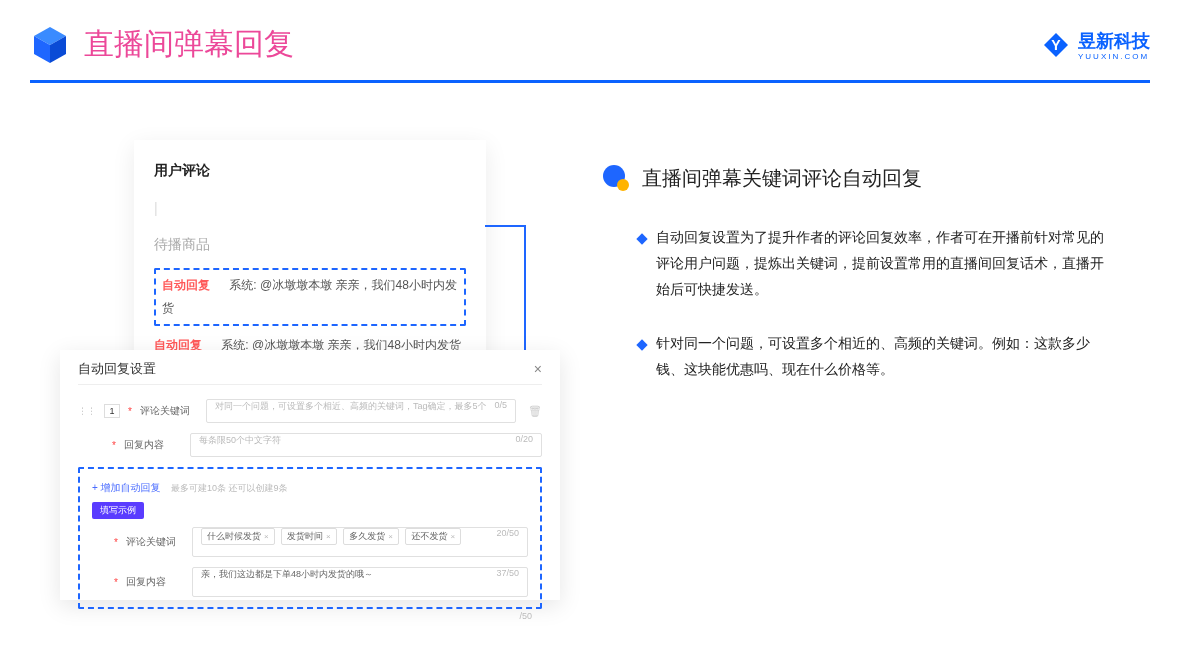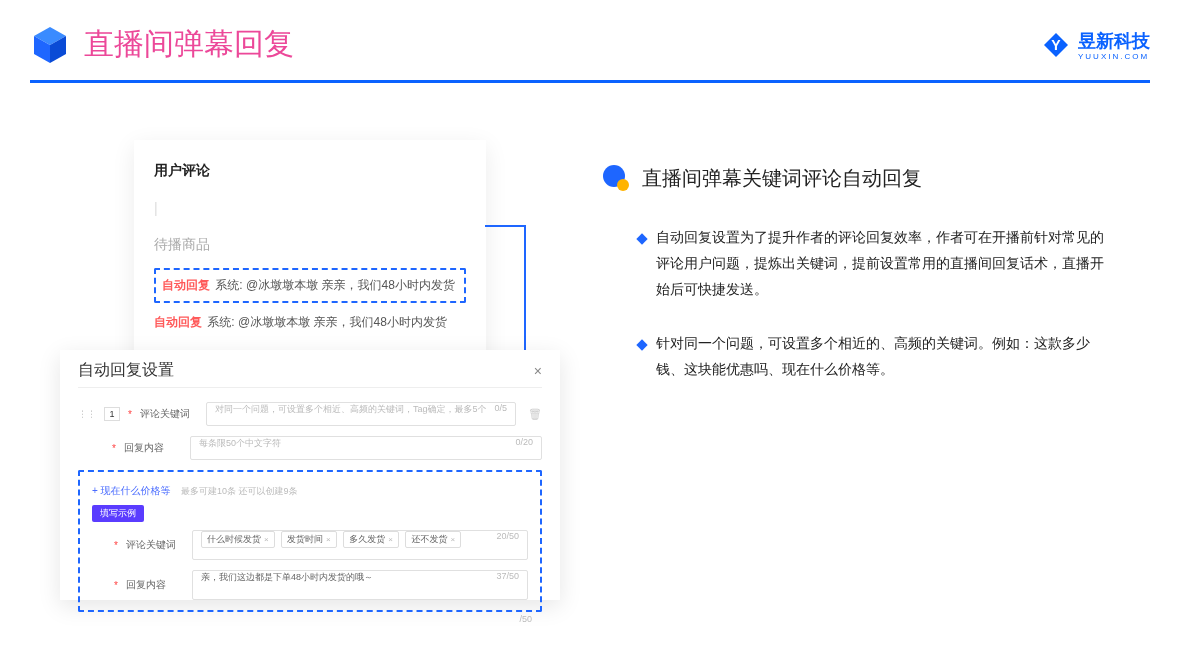--- a/index.html
+++ b/index.html
@@ -41,41 +41,41 @@
     padding: 22px 20px 12px;
   }
   .tabs { display: flex; gap: 20px; font-size: 14px; margin-bottom: 14px; flex-direction: column;}
   .tab-active { font-weight: 700; color: #222; }
   .tab-inactive { color: #aaa; }
   .tabs .divider { color:#ddd; }
   .cmt-row {
     font-size: 12px; color: #555; line-height: 1.9;
     margin-bottom: 8px;
   }
-  .cmt-row .tag { color: #ff5a5a; font-weight: 600; margin-right: 2px;}
+  .cmt-row .tag { color: #ff5a5a; font-weight: 600; margin-right: 16px;}
   .dashed-box {
     border: 2px dashed #1e66ff; padding: 4px 6px; border-radius: 2px;
     margin-bottom: 8px;
   }
   
   .connector {
     position: absolute; pointer-events: none;
     left: 425px; top: 68px; width: 100px; height: 500px;
   }
   
   .card-settings {
     position: absolute; left: 0; top: 210px; width: 500px; height: 250px;
     background: #fff; box-shadow: 0 6px 22px rgba(0,0,0,0.10);
     padding: 10px 18px 12px;
   }
   .settings-head {
     display: flex; justify-content: space-between; align-items: center;
     border-bottom: 1px solid #eee; padding-bottom: 6px; margin-bottom: 14px;
   }
-  .settings-title { font-size: 16px; color: #333; }
+  .settings-title { font-size: 13px; color: #333; }
   .close { color: #888; font-size: 14px; cursor: pointer; }
   .form-row {
     display: flex; align-items: center; gap: 8px; margin-bottom: 10px;
     font-size: 10px; color: #666;
   }
   .idx-handle { color:#bbb; font-size:9px; }
   .idx-num {
     display:inline-block; width:16px; text-align:center; border:1px solid #ddd;
     font-size:9px; color:#333; padding:1px 0; background:#fff;
   }
@@ -196,21 +196,21 @@
       <span class="req">*</span>
       <span class="fld-label">回复内容</span>
       <div class="fld-input">
         <span>每条限50个中文字符</span>
         <span class="fld-count">0/20</span>
       </div>
     </div>
 
     <div class="example">
       <div style="margin-bottom:4px;">
-        <span class="add-link" style="margin-left:0">+ 现在什么价格等</span>
+        <span class="add-link" style="margin-left:0">+ 增加自动回复</span>
         <span class="add-hint">最多可建10条 还可以创建9条</span>
       </div>
       <span class="chip-title">填写示例</span>
 
       <div class="form-row" style="padding-left:22px">
         <span class="req">*</span>
         <span class="fld-label">评论关键词</span>
         <div class="fld-input" style="color:#666">
           <span>
             <span class="tag-chip">

